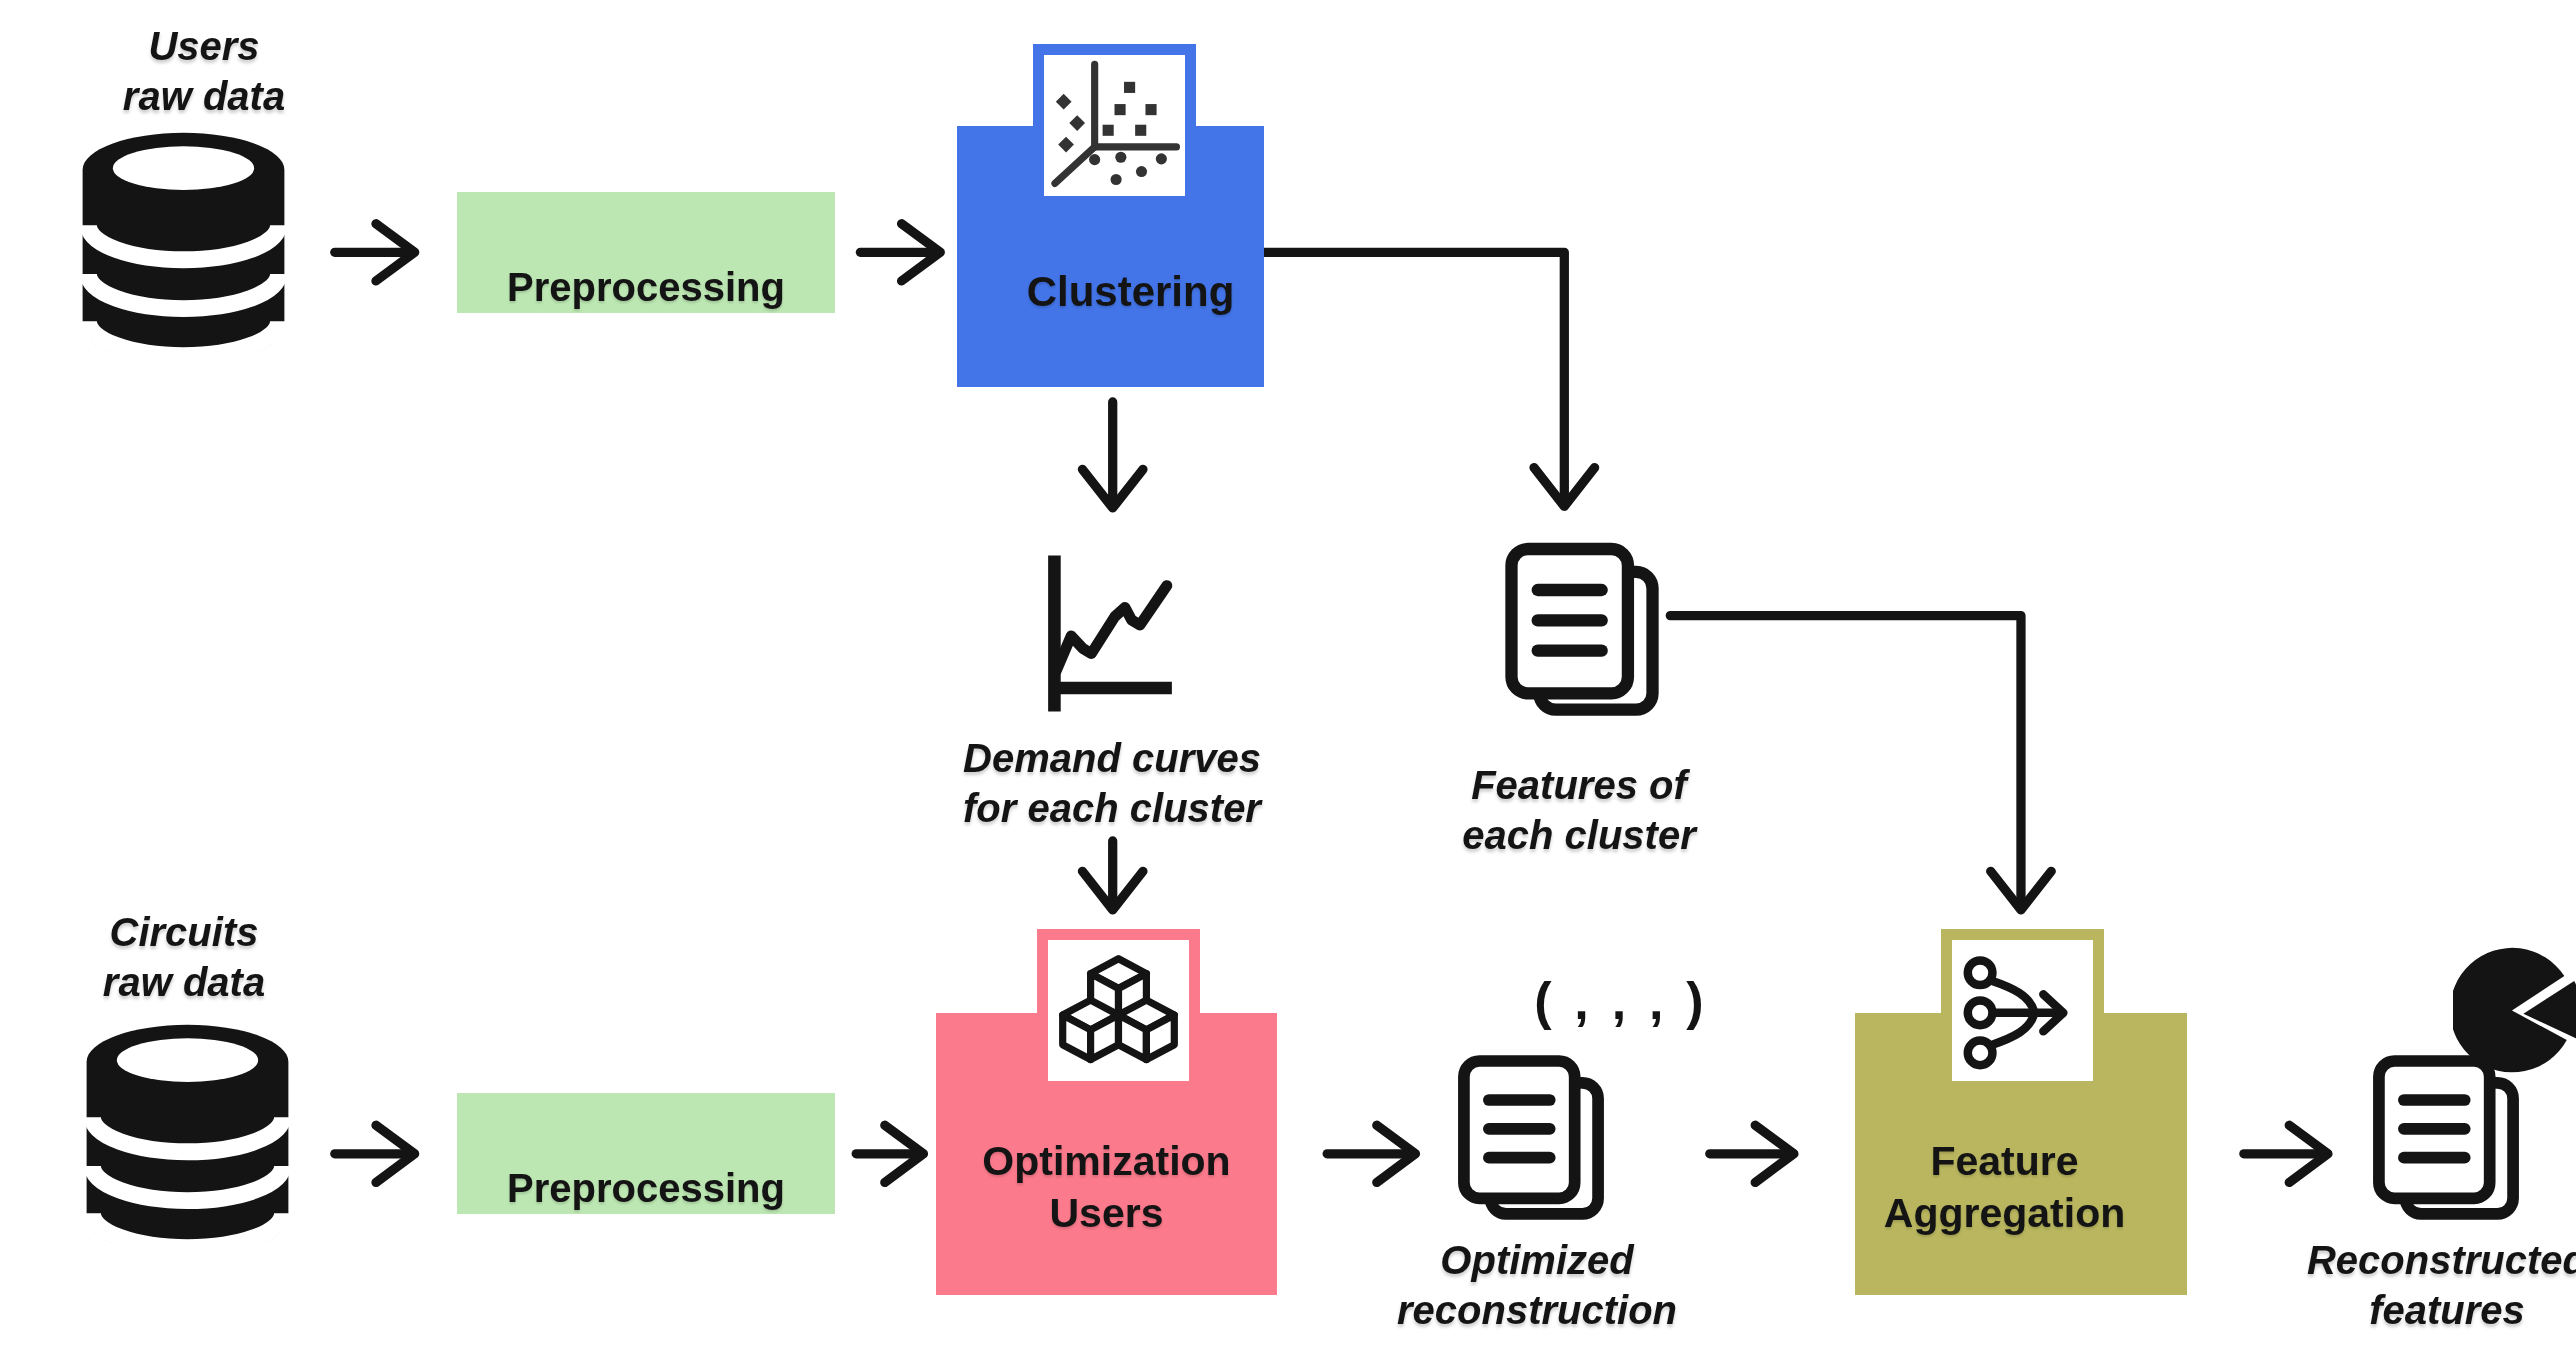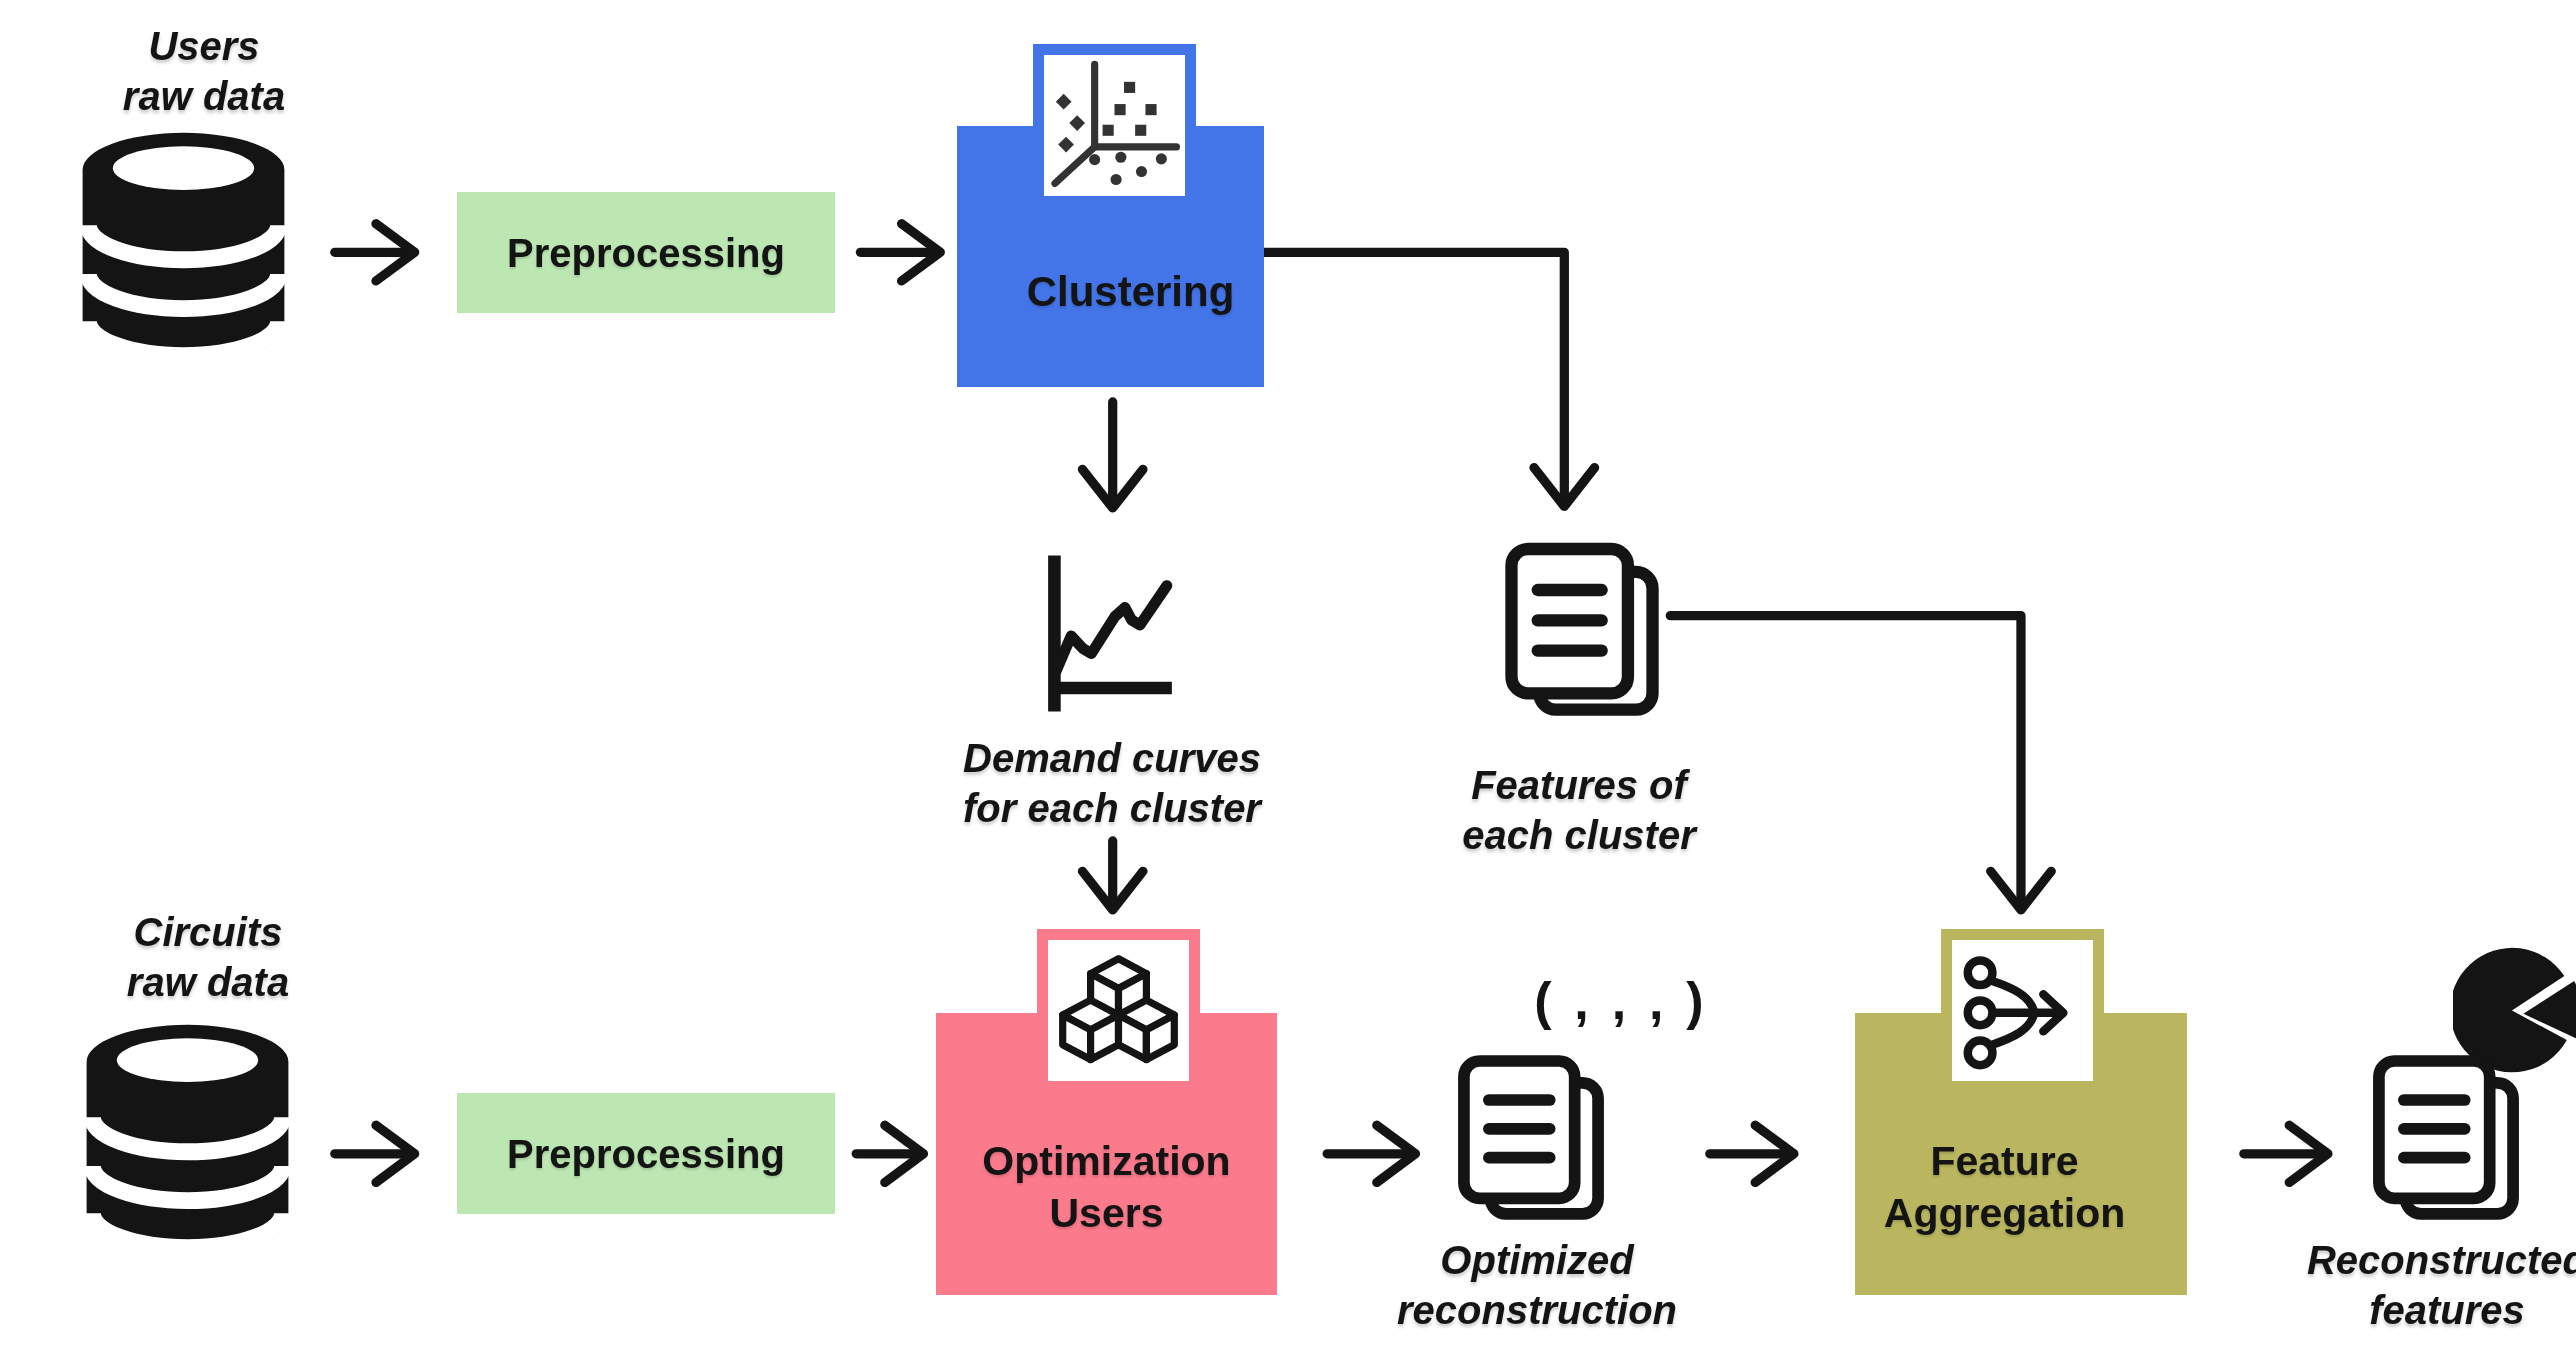--- a/index.html
+++ b/index.html
@@ -5,21 +5,21 @@
   :root{
     --background:#ffffff; --ink:#141414; --green:#bce7b2;
     --blue:#4375e8; --pink:#fb7a8c; --olive:#b9b65f;
   }
   *{margin:0;padding:0;box-sizing:border-box;}
   html,body{background:var(--background);}
   body{font-family:"Liberation Sans",sans-serif;color:var(--ink);}
   .canvas{position:relative;width:2576px;height:1354px;background:var(--background);overflow:hidden;margin-left:32px;}
   .wires{position:absolute;left:0;top:0;width:2576px;height:1354px;color:var(--ink);}
   .abs{position:absolute;}
-  .box{position:absolute;display:flex;align-items:center;justify-content:center;}
+  .box{position:absolute;display:flex;align-items:flex-end;justify-content:center;}
   .box.green{background:var(--green);}
   .box.blue{background:var(--blue);}
   .box.pink{background:var(--pink);}
   .box.olive{background:var(--olive);}
   .box-label{font-weight:700;font-size:40px;color:var(--ink);text-align:center;line-height:52px;
              text-shadow:0 1.7px 2.5px rgba(0,0,0,0.15);}
   .stage-label{position:absolute;text-align:center;font-weight:700;font-size:41px;line-height:52px;
                color:var(--ink);text-shadow:0 1.7px 2.5px rgba(0,0,0,0.15);}
   .ann{position:absolute;text-align:center;font-weight:700;font-style:italic;font-size:40px;
        line-height:50px;color:var(--ink);text-shadow:0 2.5px 3.4px rgba(0,0,0,0.2);}
@@ -160,21 +160,21 @@
   </div>
 
   <svg class="abs icon" style="left:1468px;top:532px;" width="164" height="198" viewBox="0 0 200 220">
       <use href="#sym-docs"></use>
     </svg>
   <div class="ann" style="left:1379px;top:760px;width:336px;">
     <div>Features of</div>
     <div>each cluster</div>
   </div>
 
-  <div class="ann" style="left:50px;top:907px;width:252px;">
+  <div class="ann" style="left:26px;top:907px;width:252px;">
     <div>Circuits</div>
     <div>raw data</div>
   </div>
   <svg class="abs icon" style="left:42px;top:1018px;" width="227" height="244" viewBox="0 0 270 290">
       <use href="#sym-db"></use>
     </svg>
 
   <div class="box green" style="left:425px;top:1093px;width:378px;height:121px;">
     <span class="box-label">Preprocessing</span>
   </div>

